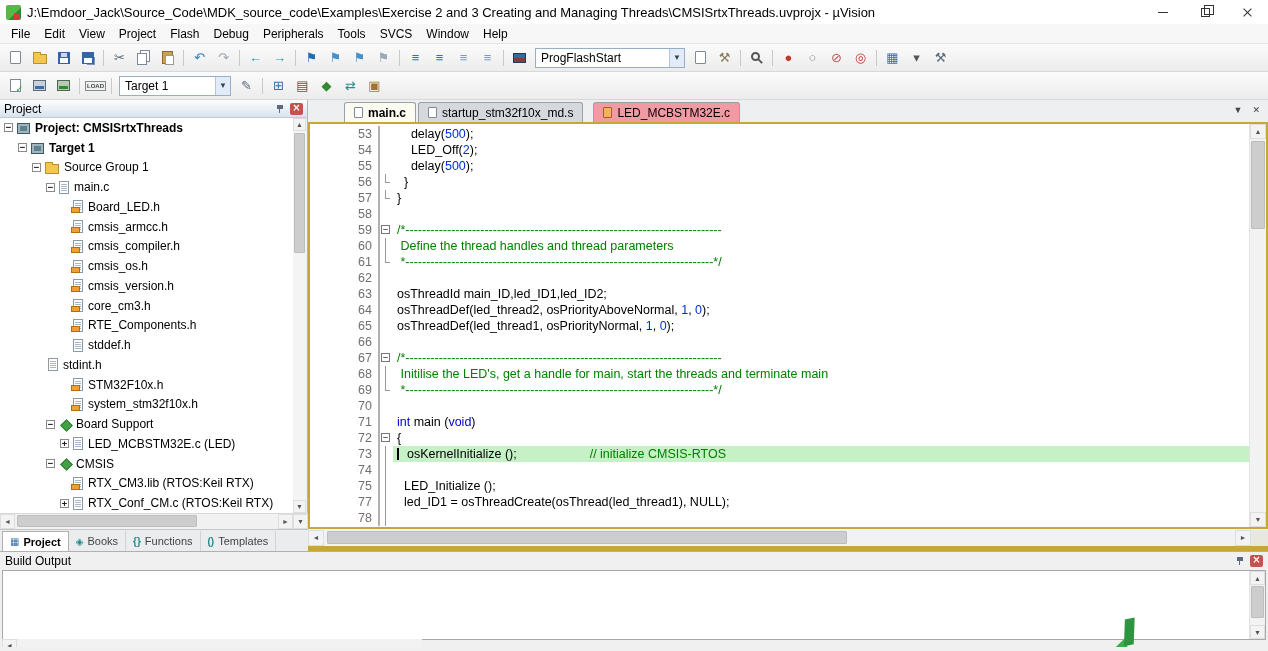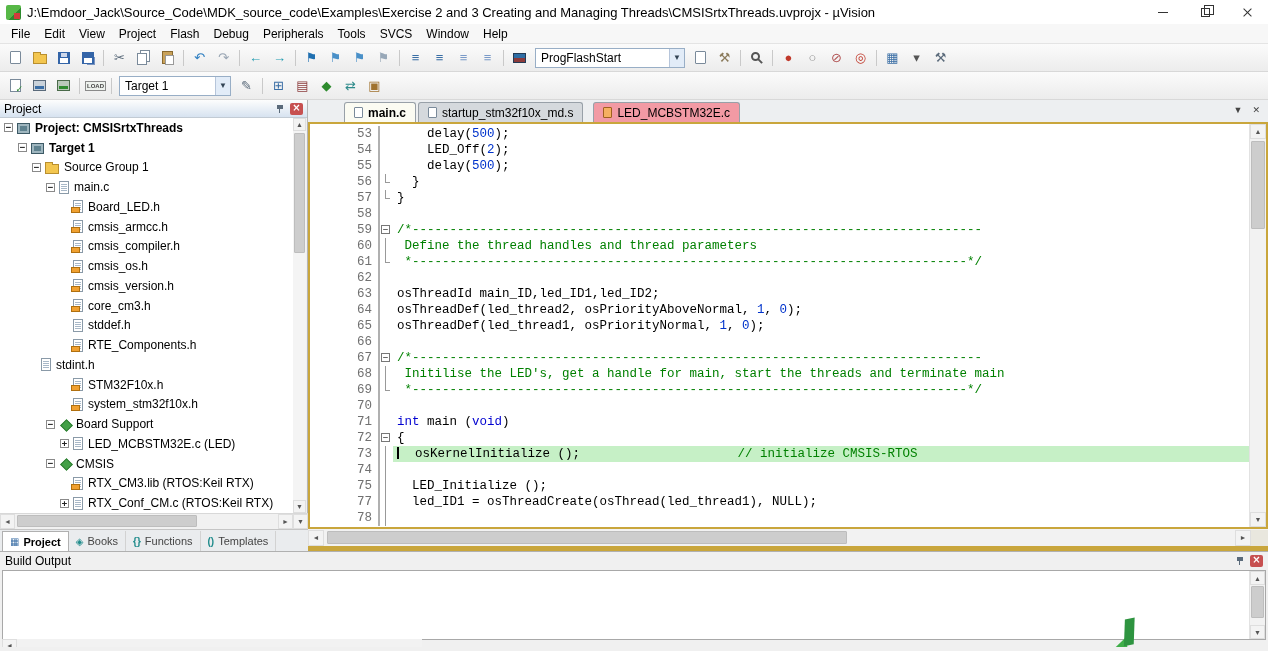--- a/index.html
+++ b/index.html
@@ -98,21 +98,21 @@
 
 .editor-area{position:absolute;left:308px;top:100px;width:960px;height:451px;background:#e9e7de}
 .tab-row{height:22px;display:flex;align-items:flex-end;padding-left:36px;background:#edeff1;position:relative}
 .ed-tab{height:20px;display:flex;align-items:center;gap:5px;padding:0 9px;border:1px solid #98a0a8;border-bottom:none;border-radius:3px 3px 0 0;background:#d5d9dd;margin-right:2px;white-space:nowrap}
 .ed-tab.active{background:#fbfbf2;font-weight:bold}
 .ed-tab.highlight{background:#f29aa4;margin-left:8px}
 .ed-tab .ic-page{width:9px;height:11px}
 .ed-tab.highlight .ic-page{background:#f5b060;border-color:#a06020}
 .tab-controls{position:absolute;right:8px;top:5px;display:flex;gap:10px;color:#444;font-size:9px}
 .editor-frame{height:407px;border:2px solid #c9a63c;background:#fff;position:relative;overflow:hidden}
-.code-area{position:absolute;left:0;top:0;right:17px;bottom:0;overflow:hidden;font-family:Liberation Mono, monospace;font-size:12.5px;padding-top:2px}
+.code-area{position:absolute;left:0;top:0;right:17px;bottom:0;overflow:hidden;font-family:Liberation Sans, sans-serif;font-size:12.5px;padding-top:2px}
 .code-line{height:16px;line-height:16px;display:flex;white-space:pre}
 .line-num{width:70px;flex:none;text-align:right;padding-right:6px;color:#707070;border-right:2px solid #b0b0b0}
 .fold{width:13px;flex:none;position:relative}
 .fbox{position:absolute;left:1px;top:3px;width:9px;height:9px;border:1px solid #777;background:#fff}
 .fbox::before{content:"−";position:absolute;left:0;right:0;top:-1px;text-align:center;font:9px/9px "DejaVu Sans Mono",monospace;color:#333}
 .f-l::before{content:"";position:absolute;left:5px;top:0;bottom:0;width:1px;background:#999}
 .f-e::before{content:"";position:absolute;left:5px;top:0;height:8px;width:1px;background:#999}
 .f-e::after{content:"";position:absolute;left:5px;top:8px;width:5px;height:1px;background:#999}
 .line-text{flex:1;padding-left:4px}
 .code-line.hl .line-text{background:#c6f0c6}
@@ -376,29 +376,29 @@
           <span class="ti ti-hfile"></span>
           <span class="tree-label">cmsis_version.h</span>
         </div>
         <div class="tree-row" style="padding-left: 60px;">
           <span class="exp-sp"></span>
           <span class="ti ti-hfile"></span>
           <span class="tree-label">core_cm3.h</span>
         </div>
         <div class="tree-row" style="padding-left: 60px;">
           <span class="exp-sp"></span>
+          <span class="ti ti-hfile"></span>
+          <span class="tree-label">RTE_Components.h</span>
+        </div>
+        <div class="tree-row" style="padding-left: 60px;">
+          <span class="exp-sp"></span>
           <span class="ti ti-file"></span>
           <span class="tree-label">stddef.h</span>
         </div>
-        <div class="tree-row" style="padding-left: 60px;">
-          <span class="exp-sp"></span>
-          <span class="ti ti-hfile"></span>
-          <span class="tree-label">RTE_Components.h</span>
-        </div>
-        <div class="tree-row" style="padding-left: 28px;">
+        <div class="tree-row" style="padding-left: 35px;">
           <span class="exp-sp"></span>
           <span class="ti ti-file"></span>
           <span class="tree-label">stdint.h</span>
         </div>
         <div class="tree-row" style="padding-left: 60px;">
           <span class="exp-sp"></span>
           <span class="ti ti-hfile"></span>
           <span class="tree-label">STM32F10x.h</span>
         </div>
         <div class="tree-row" style="padding-left: 60px;">

